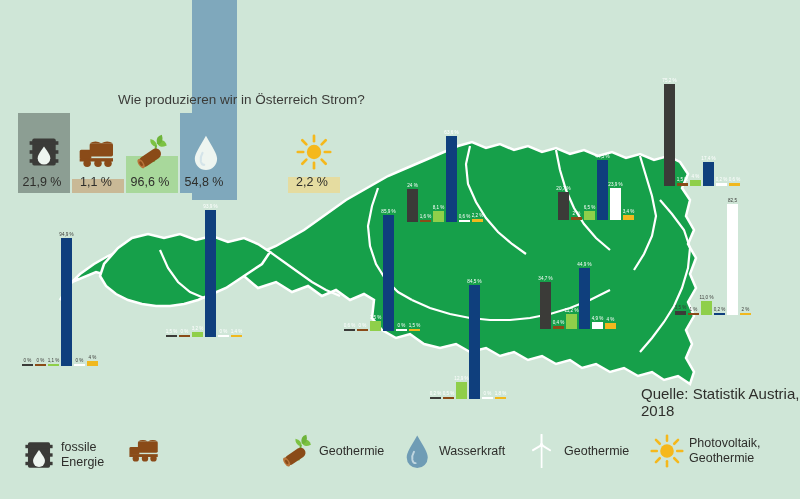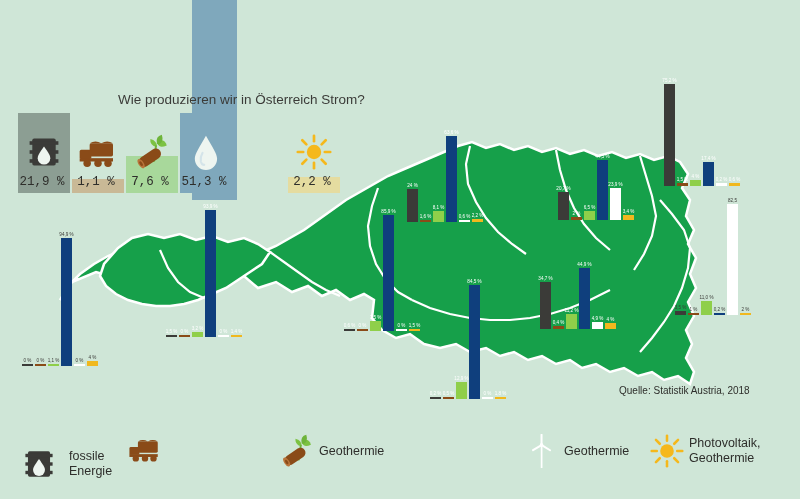--- a/index.html
+++ b/index.html
@@ -27,38 +27,38 @@
   .subtitle{
     position:absolute;left:118px;top:92px;
     font-size:13.5px;color:#3b3b38;
   }
 
   
   .summary{position:absolute;left:18px;top:113px;width:330px;height:80px;}
   .sum-cell{position:absolute;bottom:0;width:52px;text-align:center;}
   .sum-bg{position:absolute;left:0;bottom:0;width:100%;}
   .sum-ico{position:relative;height:52px;display:flex;align-items:flex-end;justify-content:center;padding-bottom:2px;}
-  .sum-val{position:relative;font-size:12.5px;color:#2e2e2b;padding:3px 4px 4px 0;font-weight:normal;font-family:Liberation Mono, monospace;}
+  .sum-val{position:relative;font-size:12.5px;color:#2e2e2b;padding:3px 4px 4px 0;font-weight:normal;}
 
   
   .map-wrap{position:absolute;left:0;top:0;width:800px;height:430px;}
 
   
   .grp{position:absolute;}
   .grp .row{position:absolute;bottom:0;left:0;display:flex;align-items:flex-end;}
   .bar{position:relative;margin-right:2px;}
   .bar .fill{width:100%;position:absolute;bottom:0;left:0;}
   .bar .lbl{
     position:absolute;left:50%;transform:translateX(-50%);
     white-space:nowrap;font-size:4.6px;line-height:5px;color:#ffffff;
   }
   .grp.on-light .bar .lbl{color:#3b3b38;}
 
   
-  .source{position:absolute;left:619px;top:385px;font-size:10px;color:#2e2e2b;}
+  .source{position:absolute;left:641px;top:385px;font-size:15px;color:#2e2e2b;}
 
   
   .legend{position:absolute;left:0;top:424px;width:800px;height:62px;}
   .leg-item{position:absolute;display:flex;align-items:center;}
   .leg-ico{width:34px;height:38px;display:flex;align-items:center;justify-content:center;margin-right:5px;}
   .leg-txt{font-size:12.5px;color:#2e2e2b;line-height:15px;max-width:105px;}
   svg{display:block;}
 </style>
 </head>
 <body>
@@ -106,31 +106,31 @@
         <path d="M28 12 q-2 -9 6 -11 q3 9 -4 12z" fill="#6eb43a"></path>
         <path d="M27 16 q-8 -3 -7 -10 q8 2 8 9z" fill="#7cc242"></path>
         <path d="M27 14 L24 34" stroke="#6eb43a" stroke-width="2.4" fill="none"></path>
         <g transform="rotate(-34 20 28)">
           <rect x="4" y="22" width="30" height="13" rx="6.5" fill="#8a4b18"></rect>
           <ellipse cx="6" cy="28.5" rx="3.2" ry="6.5" fill="#b9743a"></ellipse>
           <ellipse cx="6" cy="28.5" rx="1.6" ry="3.2" fill="#8a4b18"></ellipse>
         </g>
       </svg>
         </div>
-        <div class="sum-val">7,6 %</div>
+        <div class="sum-val">96,6 %</div>
       </div>
       <div class="sum-cell" style="left: 162px;">
         <div class="sum-bg" style="height: 80px; background: rgb(127, 168, 188);"></div>
         <div class="sum-ico">
           <svg width="25.919999999999998" height="36" viewBox="0 0 30 42">
         <path d="M15 2 C7 16 2 23 2 29 a13 13 0 0 0 26 0 C28 23 23 16 15 2z" fill="#eef5f0"></path>
         <path d="M11 22 q-3 5 -2 10 q1 4 4 4" stroke="#cfe0e8" stroke-width="2.4" fill="none" opacity="0.85" stroke-linecap="round"></path>
       </svg>
         </div>
-        <div class="sum-val">51,3 %</div>
+        <div class="sum-val">54,8 %</div>
       </div>
       <div class="sum-cell" style="left: 270px;">
         <div class="sum-bg" style="height: 16px; background: rgb(229, 220, 160);"></div>
         <div class="sum-ico">
           <svg width="36" height="36" viewBox="0 0 40 40">
         <circle cx="20" cy="20" r="8" fill="#f5b81c"></circle>
         <g stroke="#f5b81c" stroke-width="3" stroke-linecap="round">
           <path d="M20 2 L20 8"></path>
               <path d="M20 32 L20 38"></path>
           <path d="M2 20 L8 20"></path>
@@ -430,21 +430,21 @@
               <div class="lbl" style="bottom: 3.43px;">1,8 %</div>
             </div>
           </div>
         </div>
       </div>
   </div>
 
   <div class="source">Quelle: Statistik Austria, 2018</div>
 
   <div class="legend" id="legend-strip">
-      <div class="leg-item" style="left: 22px; top: 21px; gap: 8px;">
+      <div class="leg-item" style="left: 22px; top: 12px;">
         <div class="leg-ico">
           <svg width="34" height="34" viewBox="0 0 40 40">
         <rect x="7" y="5" width="26" height="30" rx="2" fill="#3b3b38"></rect>
         <rect x="4" y="8" width="32" height="4" fill="#3b3b38"></rect>
         <rect x="4" y="18" width="32" height="4" fill="#3b3b38"></rect>
         <rect x="4" y="28" width="32" height="4" fill="#3b3b38"></rect>
         <path d="M20 14 C15 21 13 24 13 27 a7 7 0 0 0 14 0 c0-3-2-6-7-13z" fill="#eef5f0"></path>
       </svg>
         </div>
         <div class="leg-txt" style="white-space: pre-line;">fossile
@@ -471,20 +471,29 @@
         <path d="M27 16 q-8 -3 -7 -10 q8 2 8 9z" fill="#7cc242"></path>
         <path d="M27 14 L24 34" stroke="#6eb43a" stroke-width="2.4" fill="none"></path>
         <g transform="rotate(-34 20 28)">
           <rect x="4" y="22" width="30" height="13" rx="6.5" fill="#8a4b18"></rect>
           <ellipse cx="6" cy="28.5" rx="3.2" ry="6.5" fill="#b9743a"></ellipse>
           <ellipse cx="6" cy="28.5" rx="1.6" ry="3.2" fill="#8a4b18"></ellipse>
         </g>
       </svg>
         </div>
         <div class="leg-txt" style="white-space: pre-line;">Geothermie</div>
+      </div>
+      <div class="leg-item" style="left: 400px; top: 8px;">
+        <div class="leg-ico">
+          <svg width="24.48" height="34" viewBox="0 0 30 42">
+        <path d="M15 2 C7 16 2 23 2 29 a13 13 0 0 0 26 0 C28 23 23 16 15 2z" fill="#6f9cb5"></path>
+        <path d="M11 22 q-3 5 -2 10 q1 4 4 4" stroke="#cfe0e8" stroke-width="2.4" fill="none" opacity="0.85" stroke-linecap="round"></path>
+      </svg>
+        </div>
+        <div class="leg-txt" style="white-space: pre-line;">Wasserkraft</div>
       </div>
       <div class="leg-item" style="left: 525px; top: 8px;">
         <div class="leg-ico">
           <svg width="21.08" height="34" viewBox="0 0 26 44">
         <rect x="12" y="14" width="2.2" height="30" fill="#ffffff"></rect>
         <circle cx="13" cy="14" r="2.2" fill="#ffffff"></circle>
         <path d="M13 13 L13 1" stroke="#ffffff" stroke-width="2.6" stroke-linecap="round"></path>
         <path d="M12.4 14.6 L2 21" stroke="#ffffff" stroke-width="2.6" stroke-linecap="round"></path>
         <path d="M13.8 14.6 L24 21" stroke="#ffffff" stroke-width="2.6" stroke-linecap="round"></path>
       </svg>

